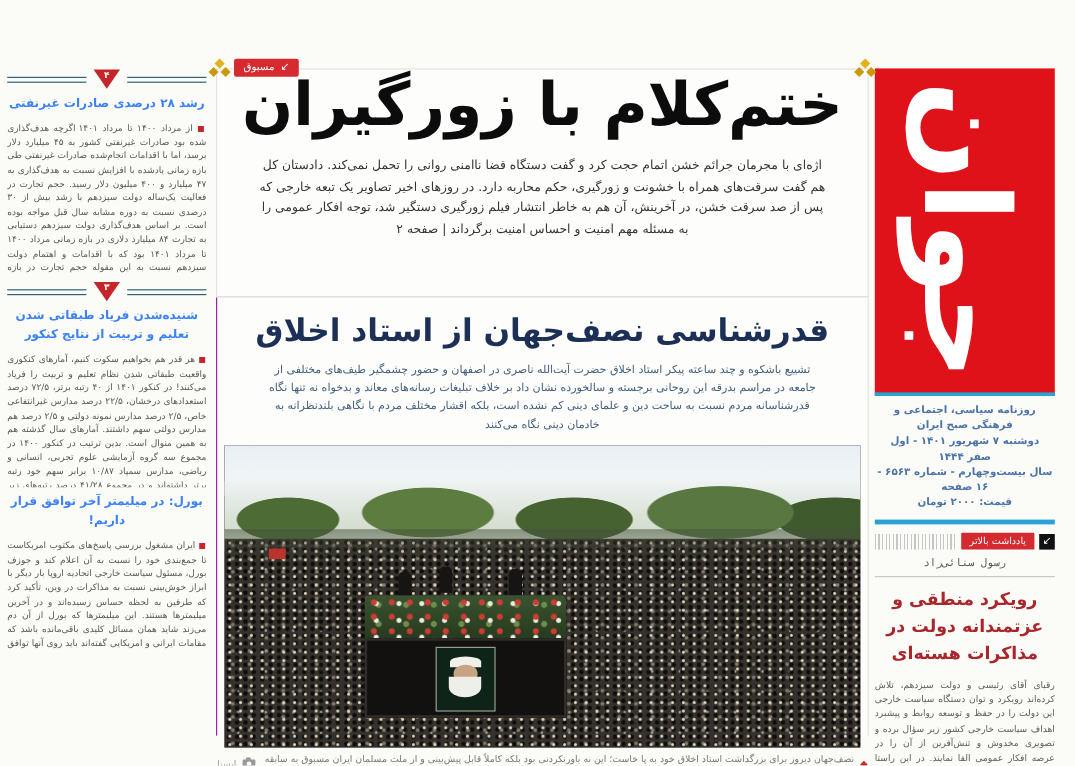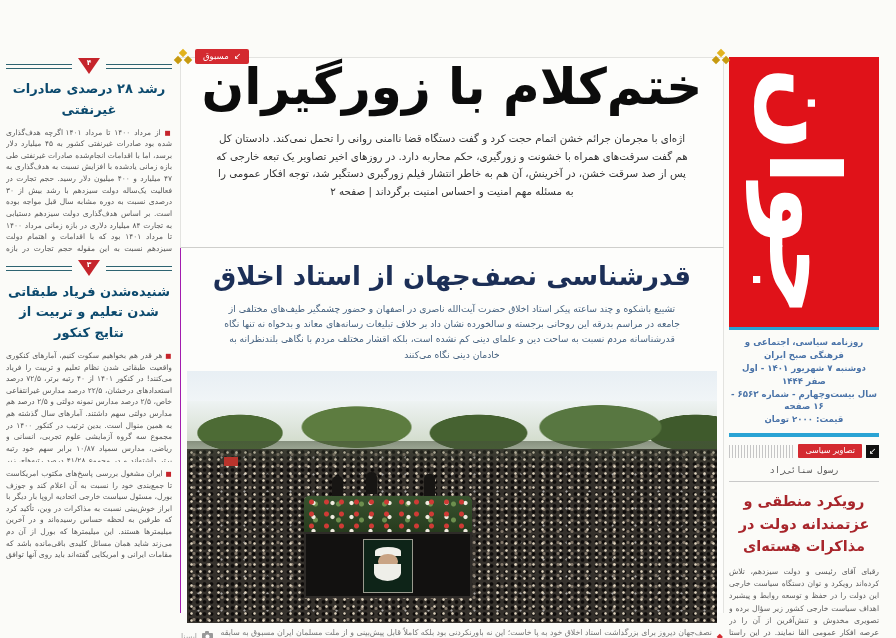--- a/index.html
+++ b/index.html
@@ -91,21 +91,21 @@
   .beard { width:27px; height:17px; background:#efefe9; border-radius:0 0 50% 50%; margin:-5px auto 0; }
   .flag { position:absolute; left:7%; top:86px; width:14px; height:9px; background:#b8342c; }
 
   
   #leftcol { left:6px; width:166px; }
   .sec-marker { display:flex; align-items:center; gap:5px; height:18px; }
   .dbl-line { flex:1 1 auto; height:5px; border-top:1.4px solid #2e6472; border-bottom:1.4px solid #2e6472; }
   .tri-wrap { position:relative; width:24px; height:17px; flex:0 0 auto; }
   .tri { position:absolute; left:1px; top:0; width:0; height:0; border-left:11px solid transparent; border-right:11px solid transparent; border-top:16px solid #c5242b; }
   .tri-num { position:absolute; left:0; top:0; width:24px; text-align:center; color:#fff; font-size:7.5px; font-weight:bold; }
-  .sec-headline { color:#0c4a6e; font-weight:bold; text-align:center; font-size:13px; line-height:1.6; margin-top:4px; }
+  .sec-headline { color:#3b82f6; font-weight:bold; text-align:center; font-size:10px; line-height:1.6; margin-top:4px; }
   .sec-intro { color:#222; font-weight:bold; text-align:center; font-size:8px; line-height:1.6; margin-top:6px; }
   .sec-body { margin-top:6px; font-size:7.5px; line-height:1.55; color:#575757; text-align:justify; overflow:hidden; }
   .bullet { color:#c5242b; font-size:6.5px; }
   #sec1 .sec-body { height:128px; }
   #sec2 .sec-body { height:112px; }
   #sec3 .sec-body { height:92px; }
   .sec-block { margin-bottom:5px; }
 </style>
 </head>
 <body>
@@ -117,21 +117,21 @@
   <div class="mast-info">
     <div>روزنامه سیاسی، اجتماعی و فرهنگی صبح ایران</div>
     <div>دوشنبه ۷ شهریور ۱۴۰۱ - اول صفر ۱۴۴۴</div>
     <div>سال بیست‌وچهارم - شماره ۶۵۶۳ - ۱۶ صفحه</div>
     <div>قیمت: ۲۰۰۰ تومان</div>
   </div>
   <div class="mast-divider"></div>
 
   <div class="badge-row">
     <div class="note-arrow">↙</div>
-    <div class="note-badge">تصاویر سیاسی</div>
+    <div class="note-badge">یادداشت بالاتر</div>
     <div class="barcode"></div>
   </div>
   <div class="byline">رسول سنائی‌راد</div>
   <div class="note-headline">رویکرد منطقی و عزتمندانه دولت در مذاکرات هسته‌ای</div>
   <div class="note-body">رقبای آقای رئیسی و دولت سیزدهم، تلاش کرده‌اند رویکرد و توان دستگاه سیاست خارجی این دولت را در حفظ و توسعه روابط و پیشبرد اهداف سیاست خارجی کشور زیر سؤال برده و تصویری مخدوش و تنش‌آفرین از آن را در عرصه افکار عمومی القا نمایند. در این راستا ابتدا روابط خارجی را کلید حل بسیاری از مشکلات معرفی و موفقیت در برجام را نیز لازمه قطعی توسعه روابط دانسته و سپس احتمال موفقیت دولت آقای رئیسی را برای کشوری که زیر بار خواسته‌های زیاده‌خواهانه نمی‌رود به شدت زیر سؤال بردند. برخلاف این ادعاها و القائات، دولت سیزدهم مذاکره برای رفع تحریم‌ها را به گونه‌ای پیش برده که امروز توپ در میدان امریکایی‌ها افتاده و با وجود برآورده نشدن بخش‌های بیشتری از خواسته‌های جمهوری اسلامی ایران، احتمال توافق هم بالاتر رفته است. از طرفی دولت سیزدهم که اعلام کرده بود مشکلات معیشتی و اقتصادی را به برجام گره نمی‌زند و تمرکز خود را بر حل مشکلات گذاشته، تنها در صورتی که برجام منفعتی برای ملت تأمین کند حاضر به مذاکره روی آن است و موفق شده مذاکرات برجامی را تا این مرحله پیش ببرد</div>
 
 </div>
 
 <div class="col" id="center">
 
@@ -224,19 +224,20 @@
       <div class="dbl-line"></div>
     </div>
     <div class="sec-headline">شنیده‌شدن فریاد طبقاتی شدن تعلیم و تربیت از نتایج کنکور</div>
     <div class="sec-body">
       <span class="bullet">■</span>
       <span>هر قدر هم بخواهیم سکوت کنیم، آمارهای کنکوری واقعیت طبقاتی شدن نظام تعلیم و تربیت را فریاد می‌کنند! در کنکور ۱۴۰۱ از ۴۰ رتبه برتر، ۷۲/۵ درصد استعدادهای درخشان، ۲۲/۵ درصد مدارس غیرانتفاعی خاص، ۲/۵ درصد مدارس نمونه دولتی و ۲/۵ درصد هم مدارس دولتی سهم داشتند. آمارهای سال گذشته هم به همین منوال است. بدین ترتیب در کنکور ۱۴۰۰ در مجموع سه گروه آزمایشی علوم تجربی، انسانی و ریاضی، مدارس سمپاد ۱۰/۸۷ برابر سهم خود رتبه برتر داشته‌اند و در مجموع ۴۱/۲۸ درصد رتبه‌های زیر ۳ هزار از مدارس سمپاد هستند. در کنار ۴۰ نفر برتر کنکور، دانش‌آموزان مدارس دولتی عادی سهم اندکی از رتبه‌های زیر ۳ هزار دارند.</span>
     </div>
   </div>
 
   <div class="sec-block" id="sec3">
+    <div class="sec-headline">بورل: در میلیمتر آخر توافق قرار داریم!</div>
     <div class="sec-body">
       <span class="bullet">■</span>
       <span>ایران مشغول بررسی پاسخ‌های مکتوب امریکاست تا جمع‌بندی خود را نسبت به آن اعلام کند و جوزف بورل، مسئول سیاست خارجی اتحادیه اروپا بار دیگر با ابراز خوش‌بینی نسبت به مذاکرات در وین، تأکید کرد که طرفین به لحظه حساس رسیده‌اند و در آخرین میلیمترها هستند. این میلیمترها که بورل از آن دم می‌زند شاید همان مسائل کلیدی باقی‌مانده باشد که مقامات ایرانی و امریکایی گفته‌اند باید روی آنها توافق حاصل شود</span>
     </div>
   </div>
 
 </div>
 
 </body></html>

